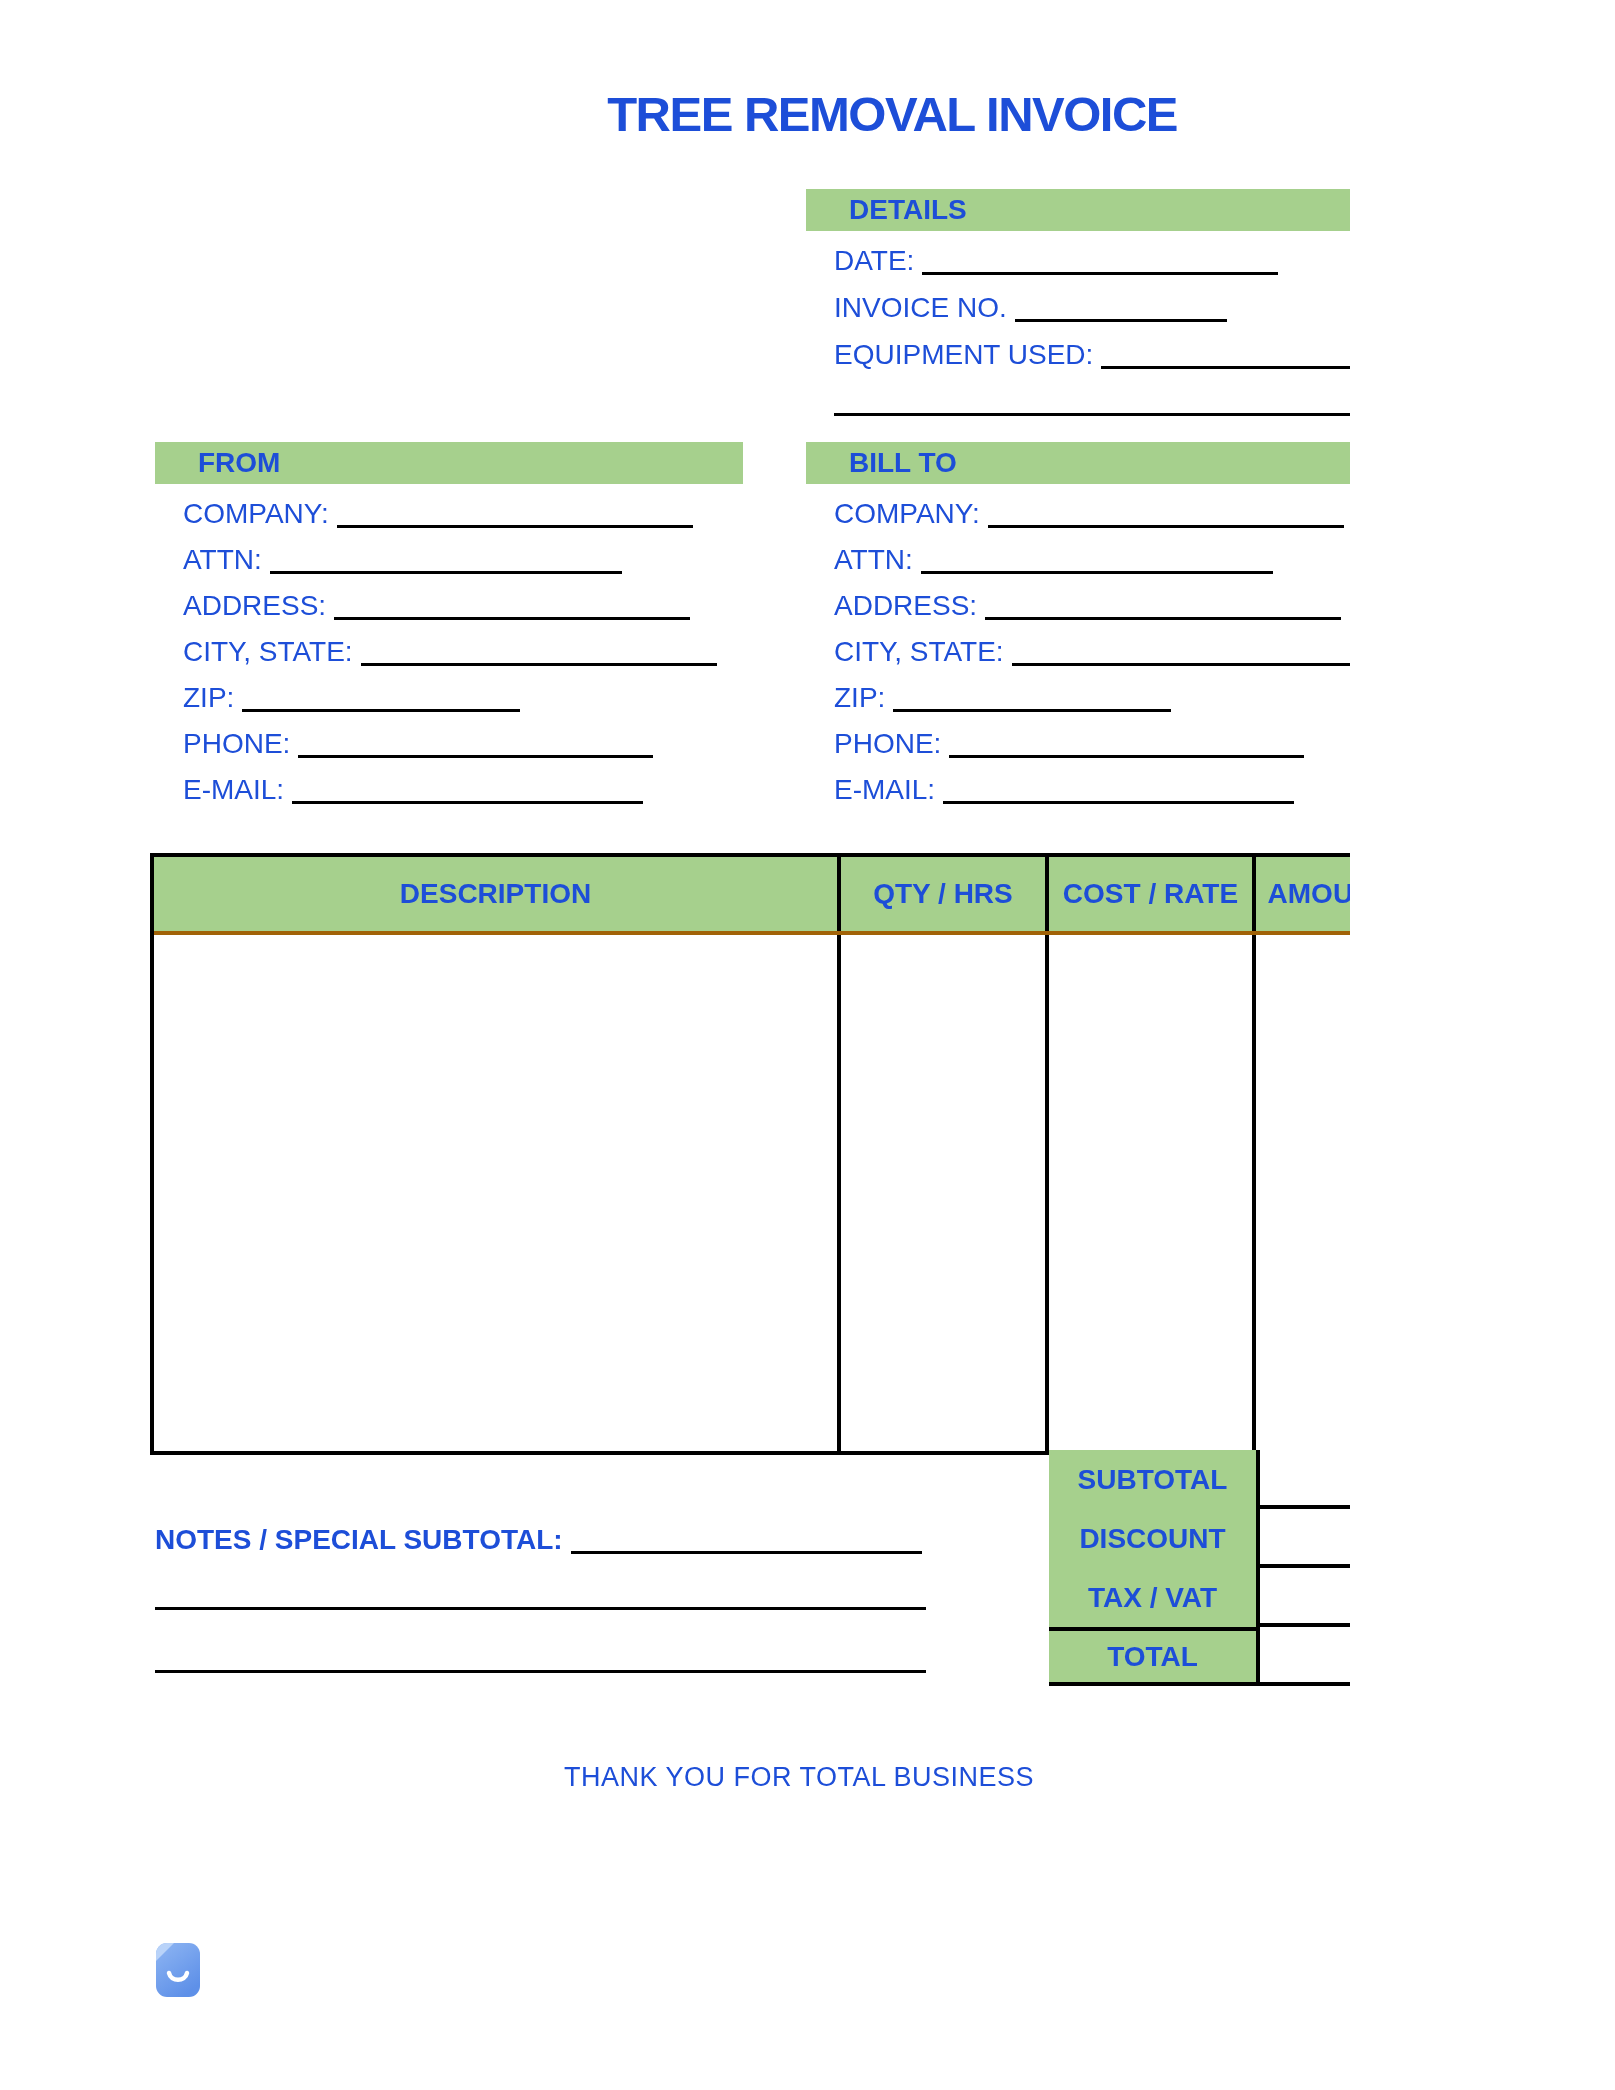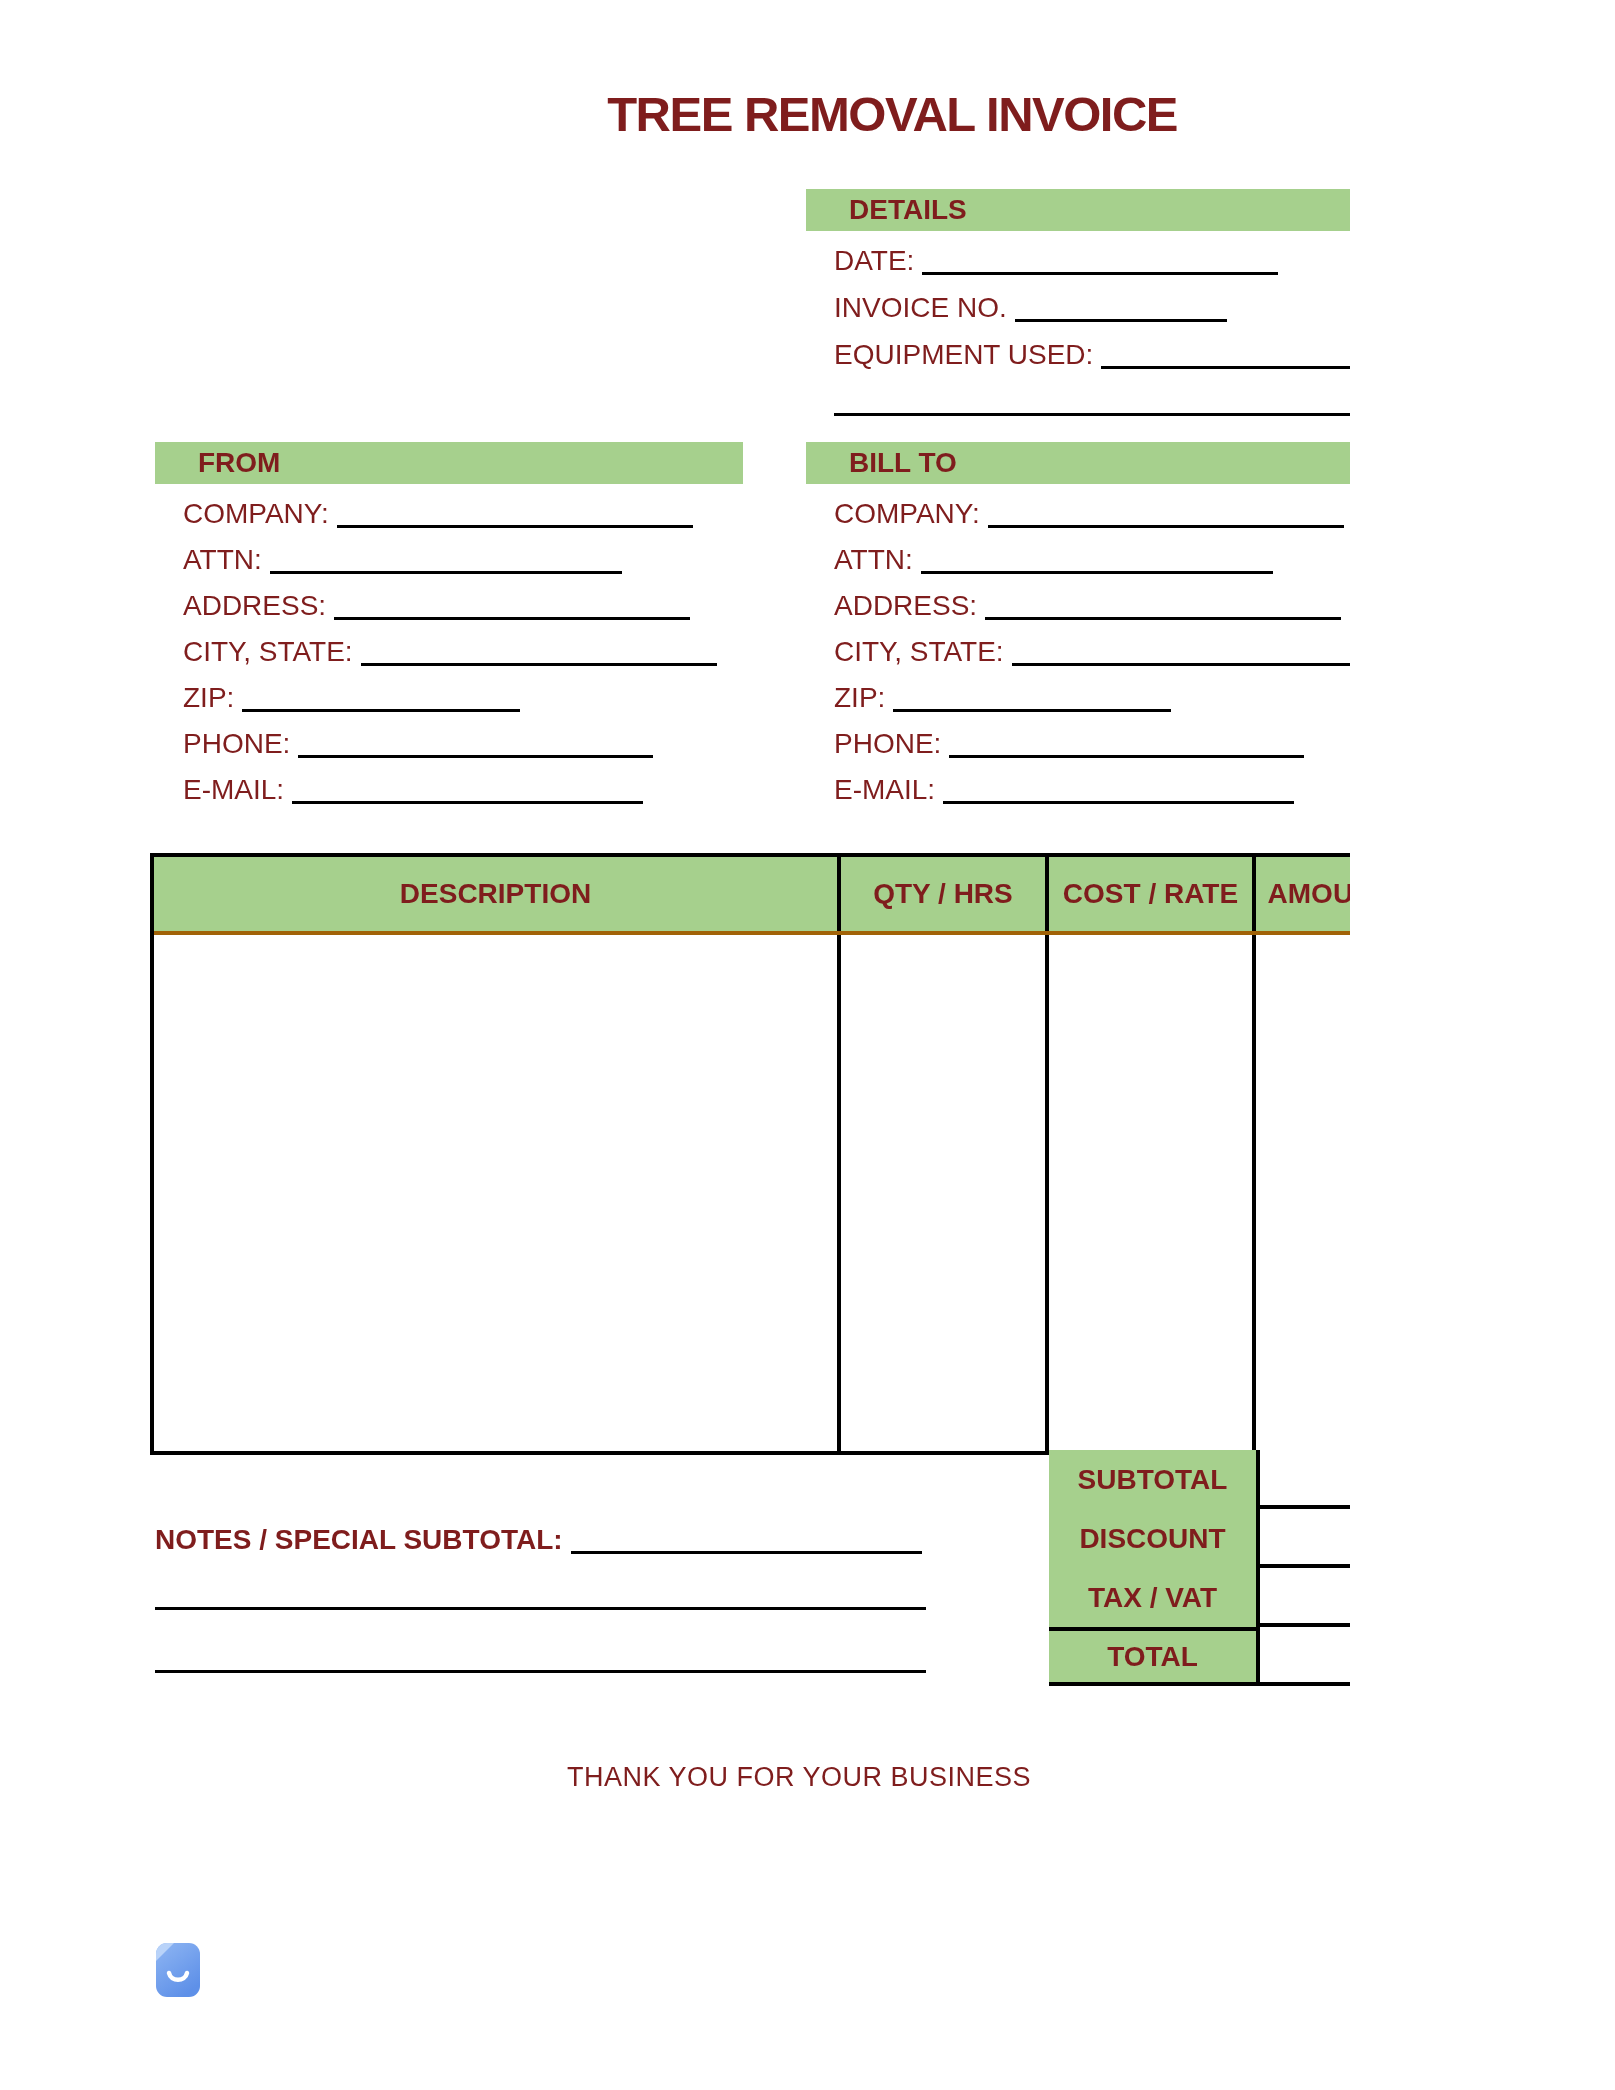--- a/index.html
+++ b/index.html
@@ -1,19 +1,19 @@
 <!DOCTYPE html>
 <html><head>
 <meta charset="utf-8">
 <style>
   html,body{margin:0;padding:0;background:#ffffff;}
   .page{
     position:relative;width:1350px;height:2090px;background:#ffffff;
     font-family:"Liberation Sans","DejaVu Sans",sans-serif;
-    font-size:28px;color:#7f1d1d;overflow:hidden;
+    font-size:28px;color:#1d4ed8;overflow:hidden;
   }
   
   .title{
     position:absolute;top:86px;right:173px;margin:0;
     font-size:49px;font-weight:bold;letter-spacing:-1.5px;white-space:nowrap;
   }
   
   .panel{position:absolute;}
   .bar{
     height:42px;line-height:42px;background:#a6d08d;
@@ -182,21 +182,21 @@
       <div class="tamt"></div>
     </div>
   </div>
 
   <div class="notes-row">
     <span class="lbl">NOTES / SPECIAL SUBTOTAL:</span><span class="line nline"></span>
   </div>
   <div class="free-line fl2"></div>
   <div class="free-line fl3"></div>
 
-  <div class="thanks">THANK YOU FOR YOUR BUSINESS</div>
+  <div class="thanks">THANK YOU FOR TOTAL BUSINESS</div>
 
   <svg class="logo" viewBox="0 0 44 54" xmlns="http://www.w3.org/2000/svg">
     <defs>
       <linearGradient id="lg" x1="0" y1="0" x2="0.6" y2="1">
         <stop offset="0" stop-color="#8fb6f3"></stop>
         <stop offset="1" stop-color="#5e90e8"></stop>
       </linearGradient>
       <clipPath id="cp">
           <rect x="0" y="0" width="44" height="54" rx="11" ry="11"></rect>
         </clipPath>

